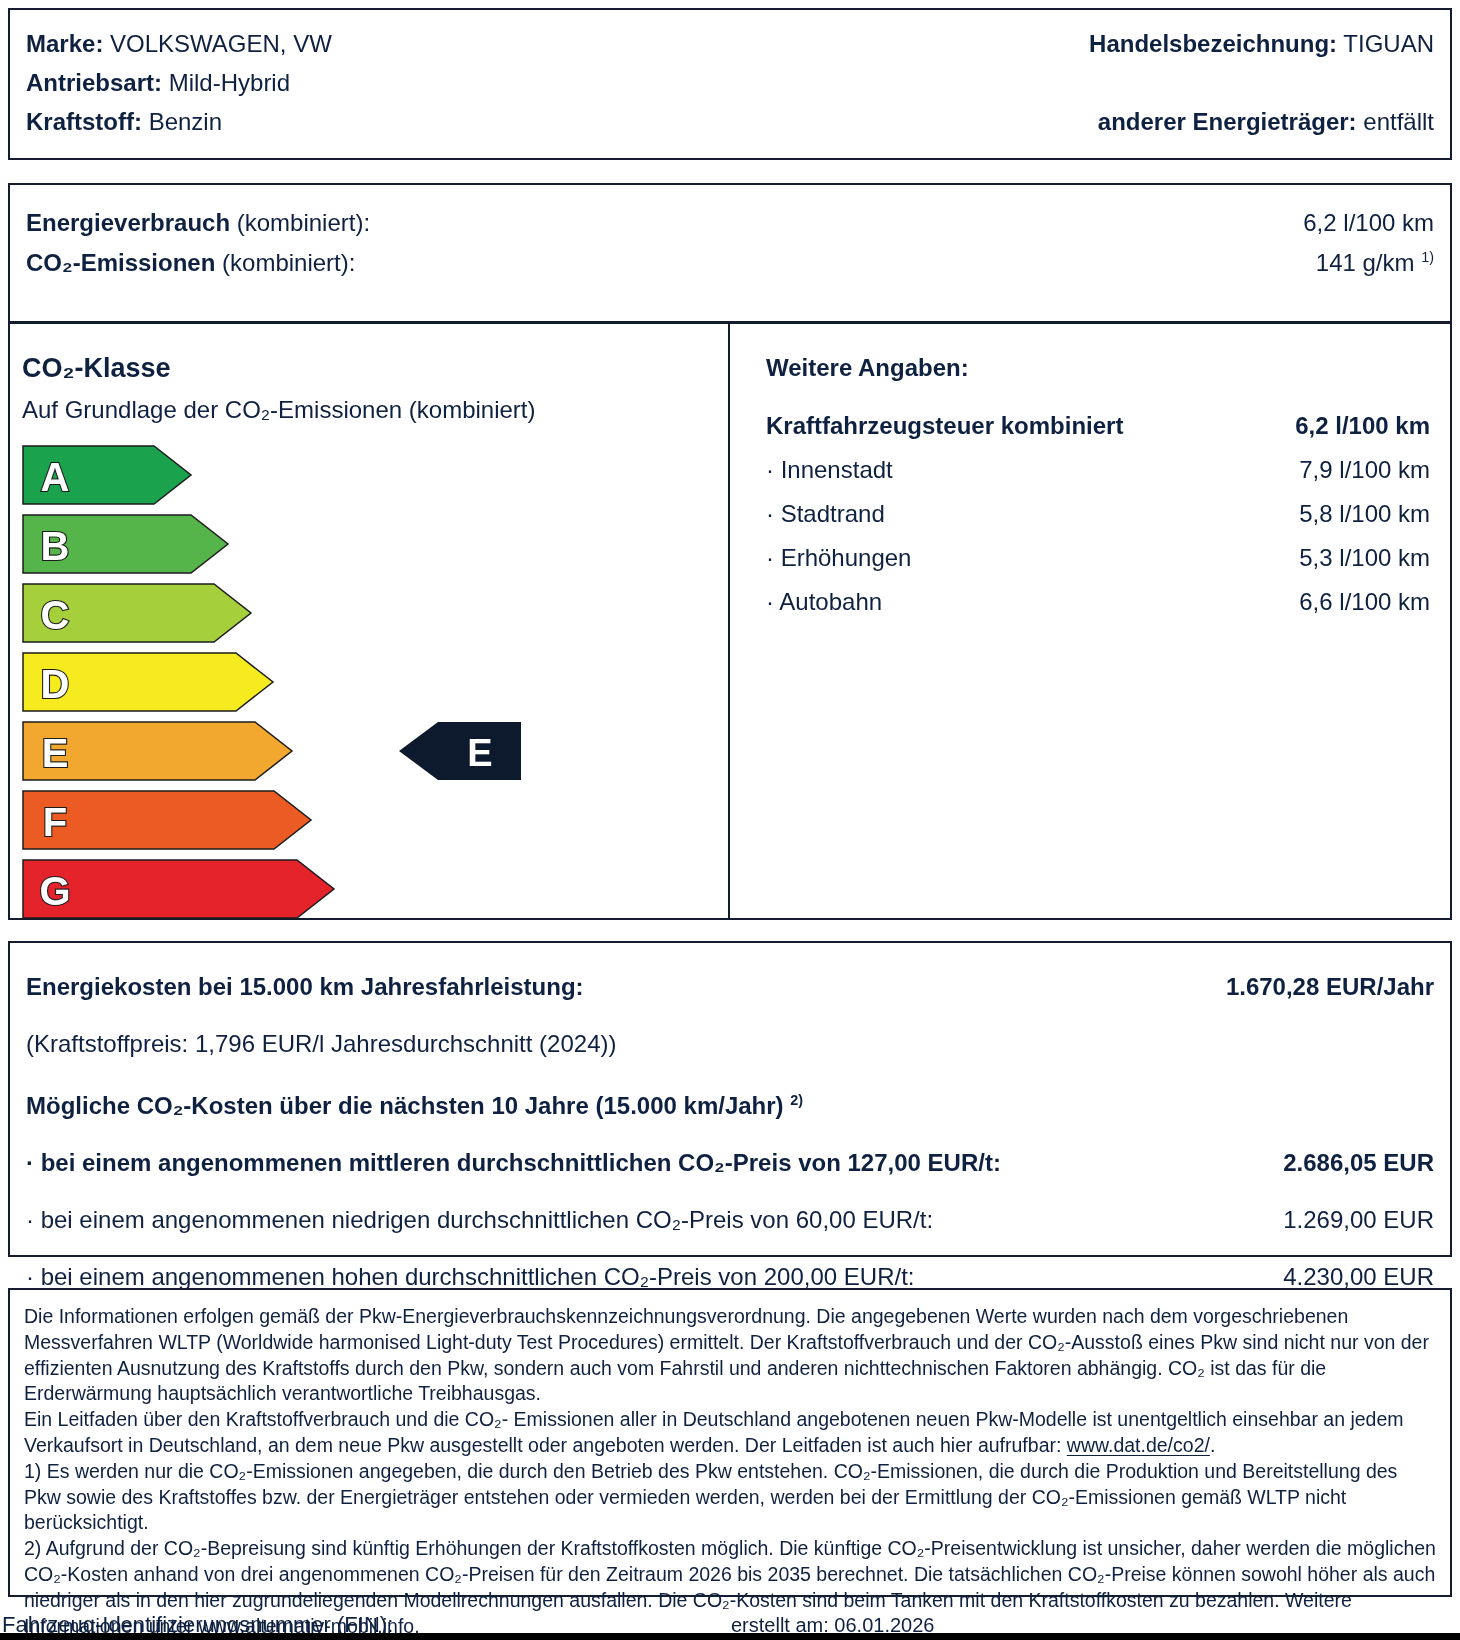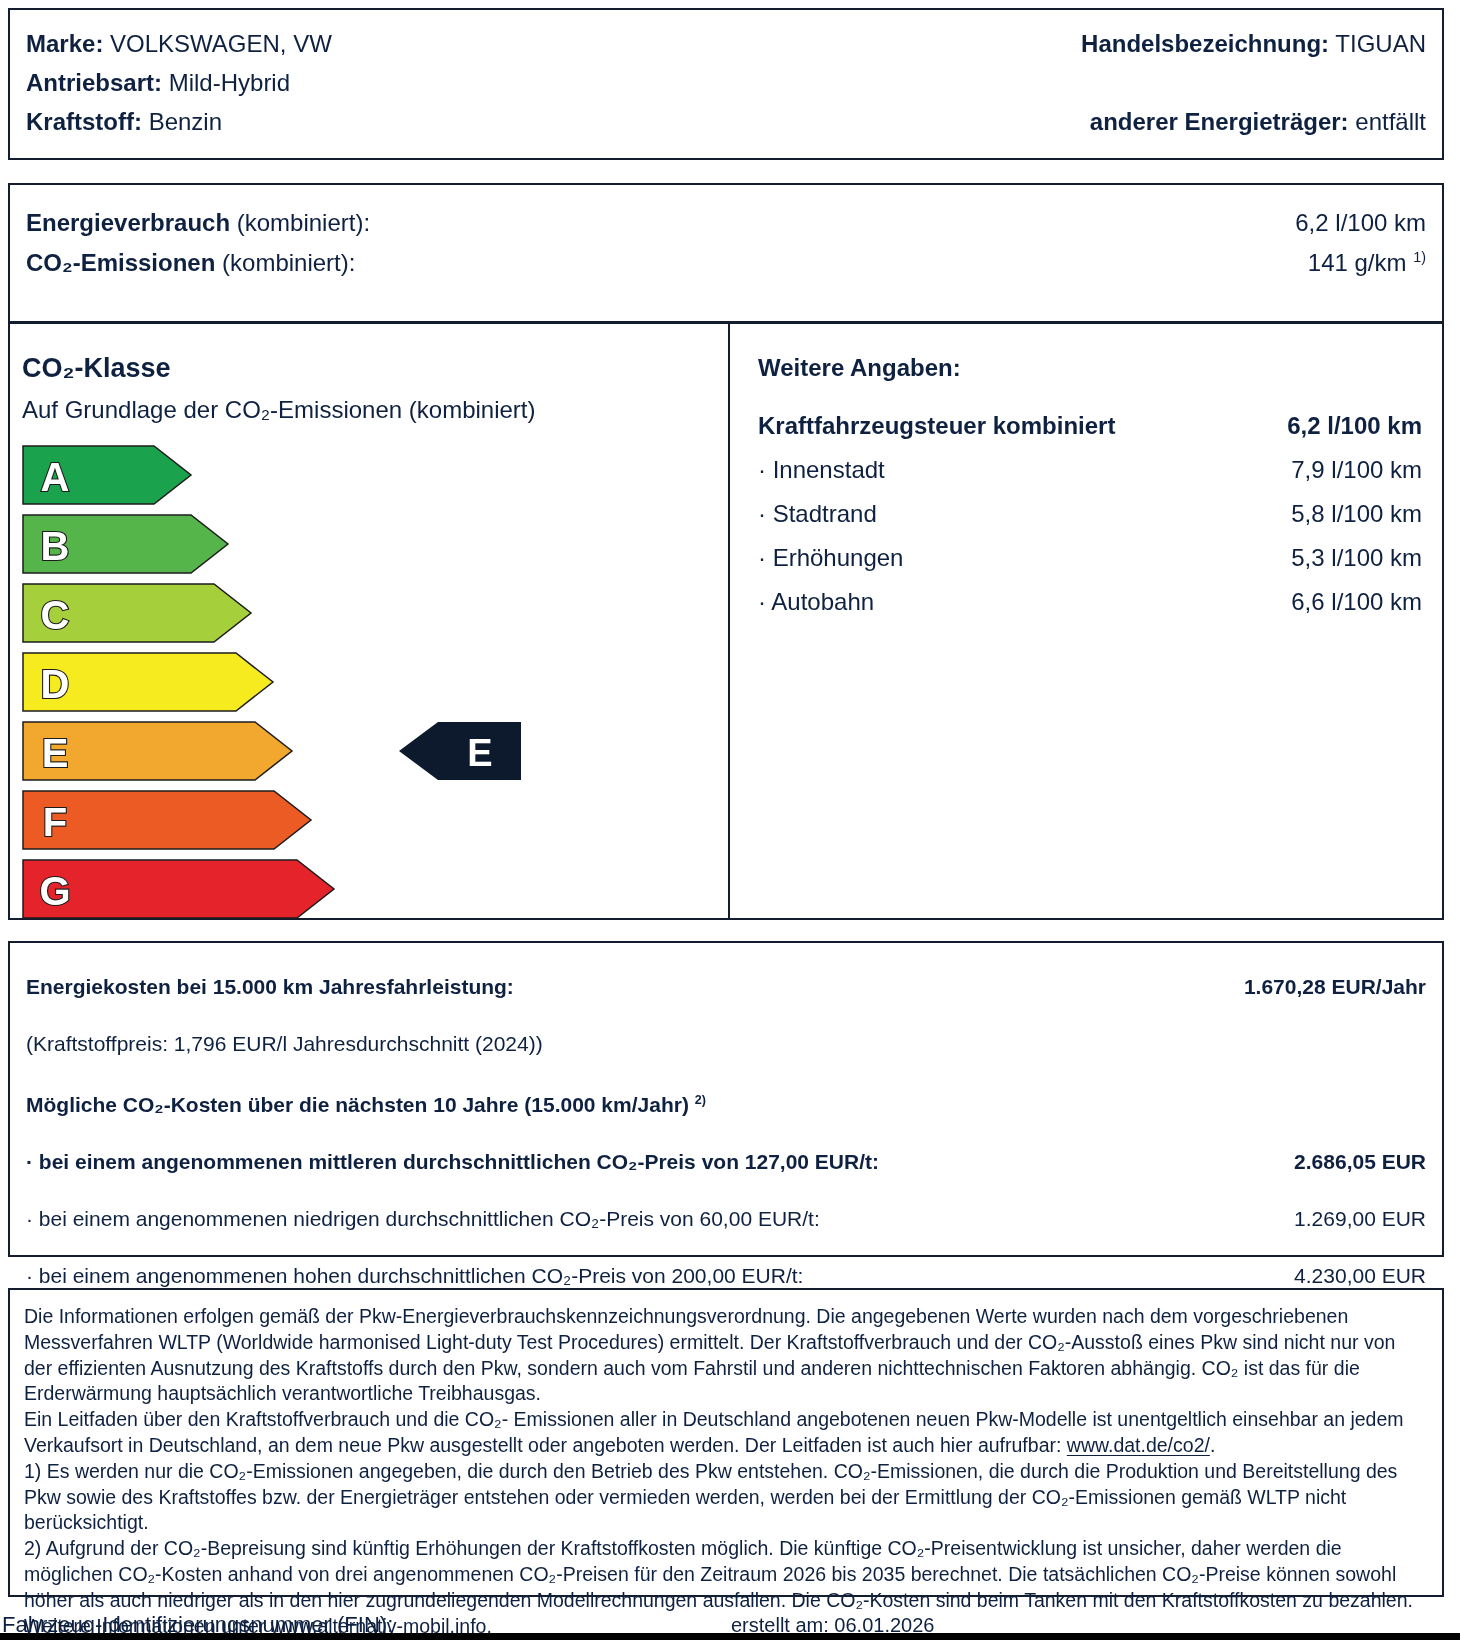--- a/index.html
+++ b/index.html
@@ -6,45 +6,45 @@
     --text:#0f2140;
     --border:#141d30;
   }
   html,body{margin:0;padding:0;}
   body{
     width:1460px;height:1640px;position:relative;background:#fff;
     font-family:"Liberation Sans","DejaVu Sans",sans-serif;
     color:var(--text);overflow:hidden;
   }
   .box{
-    position:absolute;left:8px;right:16px;background:#fff;
+    position:absolute;left:8px;right:8px;background:#fff;
     border:2px solid var(--border);box-sizing:border-box;
   }
   .row{display:flex;justify-content:space-between;align-items:baseline;}
   .b{font-weight:bold;}
   
   #box-header{top:8px;height:152px;padding:14px 16px 0 16px;font-size:24px;}
   #box-header .hrow{height:39px;display:flex;justify-content:space-between;align-items:center;}
   
   #box-consumption{top:183px;height:140px;padding:18px 16px 0 16px;font-size:24px;}
   #box-consumption .row{height:40px;align-items:center;}
   sup{font-size:60%;}
   
   #box-co2{top:322px;height:598px;}
   #co2-left{position:absolute;left:0;top:0;bottom:0;width:718px;padding:28px 4px 0 12px;box-sizing:border-box;}
   #co2-divider{position:absolute;left:718px;top:0;bottom:0;width:2px;background:var(--border);}
-  #co2-right{position:absolute;left:720px;right:0;top:0;bottom:0;padding:30px 20px 0 28px;box-sizing:border-box;font-size:24px;}
+  #co2-right{position:absolute;left:720px;right:0;top:0;bottom:0;padding:30px 20px 0 36px;box-sizing:border-box;font-size:24px;}
   #co2-title{font-size:27px;font-weight:bold;line-height:32px;}
   #co2-subtitle{font-size:24px;margin-top:12px;line-height:28px;}
   #co2-scale{position:relative;margin-top:21px;height:474px;}
   #wa-title{font-weight:bold;}
   #wa-combined{margin-top:30px;}
   .wa-row{margin-top:16px;}
   
-  #box-costs{top:941px;height:316px;padding:20px 16px 0 16px;font-size:21px;}
+  #box-costs{top:941px;height:316px;padding:20px 16px 0 16px;font-size:24px;}
   #box-costs .line{margin-top:30px;line-height:27px;}
   #box-costs .line:first-child{margin-top:10px;}
   
   #box-fineprint{top:1288px;height:309px;padding:14px 14px 0 14px;font-size:19.5px;line-height:25.8px;box-sizing:border-box;}
   #box-fineprint p{margin:0;}
   a.plain{color:var(--text);text-decoration:underline;text-underline-offset:3px;}
   
   #footer-fin{position:absolute;left:2px;top:1612px;font-size:22px;}
   #footer-date{position:absolute;left:731px;top:1614px;font-size:20px;}
   #bottom-bar{position:absolute;left:0;right:0;bottom:0;height:7px;background:#000;}

